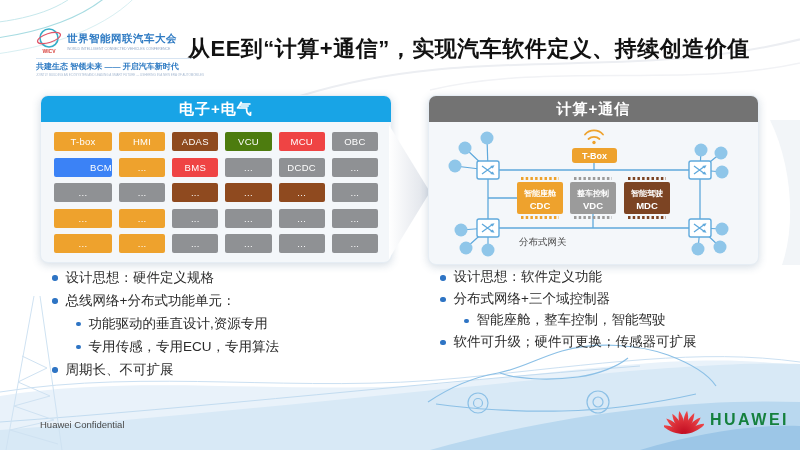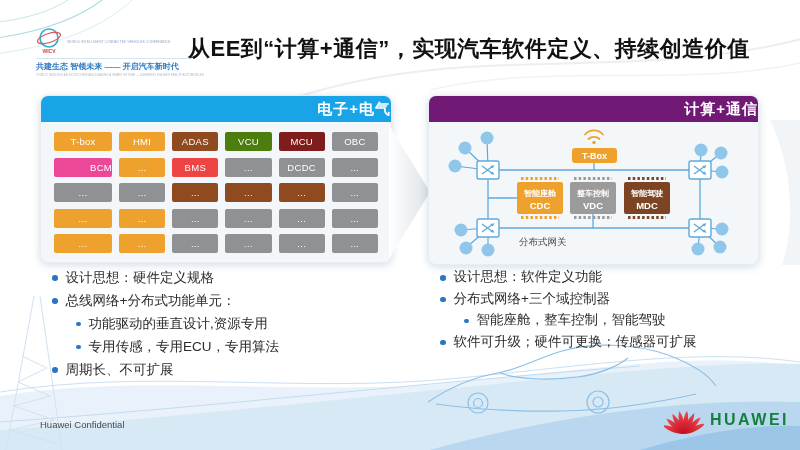--- a/index.html
+++ b/index.html
@@ -17,21 +17,21 @@
   .logo-texts{display:flex;flex-direction:column;}
   .logo-name{font-size:10.5px;font-weight:bold;color:#2F7BC3;white-space:nowrap;letter-spacing:.5px;}
   .logo-name-en{font-size:3.5px;color:#93A9C6;white-space:nowrap;margin-top:1px;}
   .logo-slogan{font-size:8px;font-weight:bold;color:#2F7BC3;white-space:nowrap;margin-top:3px;border-top:1px solid #D7E4F2;padding-top:2px;}
   .logo-slogan-en{font-size:3px;color:#A9BBD2;white-space:nowrap;margin-top:1px;}
   .slide-title{position:absolute;left:188px;top:34px;font-size:22px;font-weight:bold;color:#121212;white-space:nowrap;letter-spacing:.5px;}
 
   
   .card{position:absolute;border-radius:8px;overflow:hidden;background:#F4F7FA;
         box-shadow:0 2px 8px rgba(40,80,120,.20);border:1px solid #E6EDF4;}
-  .card-header{height:26px;display:flex;align-items:center;justify-content:flex-end;
+  .card-header{height:26px;display:flex;align-items:center;justify-content:center;
         color:#fff;font-weight:bold;font-size:15px;letter-spacing:1px;}
   #left-card{left:40px;top:95px;width:350px;height:166px;}
   #left-card .card-header{background:#18A4E6;}
   #right-card{left:428px;top:95px;width:329px;height:168px;}
   #right-card .card-header{background:#1261BB;}
   .ecu-grid{display:grid;grid-template-columns:repeat(6,1fr);gap:6.5px 7px;padding:10px 13px 0 13px;}
   .cell{height:19px;border-radius:2px;color:#fff;font-size:9.5px;display:flex;
         align-items:center;justify-content:center;letter-spacing:.3px;}
 
   
@@ -82,41 +82,42 @@
 </svg>
 
 <div class="logo-block">
   <div class="logo-top">
     <svg width="26" height="28" viewBox="0 0 26 28">
       <circle cx="13" cy="11" r="9" fill="none" stroke="#35AEC8" stroke-width="1.6"></circle>
       <ellipse cx="13" cy="11" rx="12" ry="4.5" fill="none" stroke="#E0566A" stroke-width="1.2" transform="rotate(-18 13 11)"></ellipse>
       <text x="13" y="26" font-size="5" fill="#D8413C" text-anchor="middle" font-weight="bold">WICV</text>
     </svg>
     <div class="logo-texts">
+      <span class="logo-name">世界智能网联汽车大会</span>
       <span class="logo-name-en">WORLD INTELLIGENT CONNECTED VEHICLES CONFERENCE</span>
     </div>
   </div>
   <div class="logo-slogan">共建生态 智领未来 —— 开启汽车新时代</div>
   <div class="logo-slogan-en">JOINTLY BUILDING AN ECOSYSTEM AND LEADING A SMART FUTURE — USHERING IN A NEW ERA OF AUTOMOBILES</div>
 </div>
 
 <div class="slide-title">从EE到“计算+通信”，实现汽车软件定义、持续创造价值</div>
 
 <div class="card" id="left-card">
   <div class="card-header" style="background: rgb(24, 164, 230);">
     <span>电子+电气</span>
   </div>
   <div class="ecu-grid">
       <div class="cell" style="background: rgb(238, 162, 45);">T-box</div>
       <div class="cell" style="background: rgb(238, 162, 45);">HMI</div>
       <div class="cell" style="background: rgb(143, 74, 31);">ADAS</div>
       <div class="cell" style="background: #4d7c0f;">VCU</div>
-      <div class="cell" style="background: #7f1d1d;">MCU</div>
+      <div class="cell" style="background: #ef4444;">MCU</div>
       <div class="cell" style="background: rgb(143, 145, 148);">OBC</div>
-      <div class="cell" style="background: #ec4899; padding-left: 36px;">BCM</div>
+      <div class="cell" style="background: #3b82f6; padding-left: 36px;">BCM</div>
       <div class="cell" style="background: rgb(238, 162, 45);">...</div>
       <div class="cell" style="background: #ef4444;">BMS</div>
       <div class="cell" style="background: rgb(143, 145, 148);">...</div>
       <div class="cell" style="background: rgb(143, 145, 148);">DCDC</div>
       <div class="cell" style="background: rgb(143, 145, 148);">...</div>
       <div class="cell" style="background: rgb(143, 145, 148);">...</div>
       <div class="cell" style="background: rgb(143, 145, 148);">...</div>
       <div class="cell" style="background: rgb(143, 74, 31);">...</div>
       <div class="cell" style="background: rgb(143, 74, 31);">...</div>
       <div class="cell" style="background: rgb(143, 74, 31);">...</div>
@@ -140,21 +141,21 @@
   <defs>
     <linearGradient id="ag" x1="0" y1="0" x2="1" y2="0">
       <stop offset="0" stop-color="#FFFFFF"></stop>
         <stop offset="1" stop-color="#DDE1E8"></stop>
     </linearGradient>
   </defs>
   <polygon points="3,3 44,70 3,137" fill="url(#ag)"></polygon>
 </svg>
 
 <div class="card" id="right-card">
-  <div class="card-header" style="background: #701a75;">
+  <div class="card-header" style="background: #737373;">
     <span>计算+通信</span>
   </div>
   <svg width="329" height="142" viewBox="0 0 329 142">
     <defs>
       <g id="sw">
         <rect x="-11" y="-9" width="22" height="18" rx="2" fill="#fff" stroke="#5FA9DC" stroke-width="1.4"></rect>
         <path d="M-6,-4 L4,3.2 M-6,4 L4,-3.2" stroke="#5FA9DC" stroke-width="1.3" fill="none"></path>
         <path d="M6.5,4.8 L2.2,4 L4.8,1.4 Z" fill="#5FA9DC"></path>
         <path d="M6.5,-4.8 L2.2,-4 L4.8,-1.4 Z" fill="#5FA9DC"></path>
       </g>

